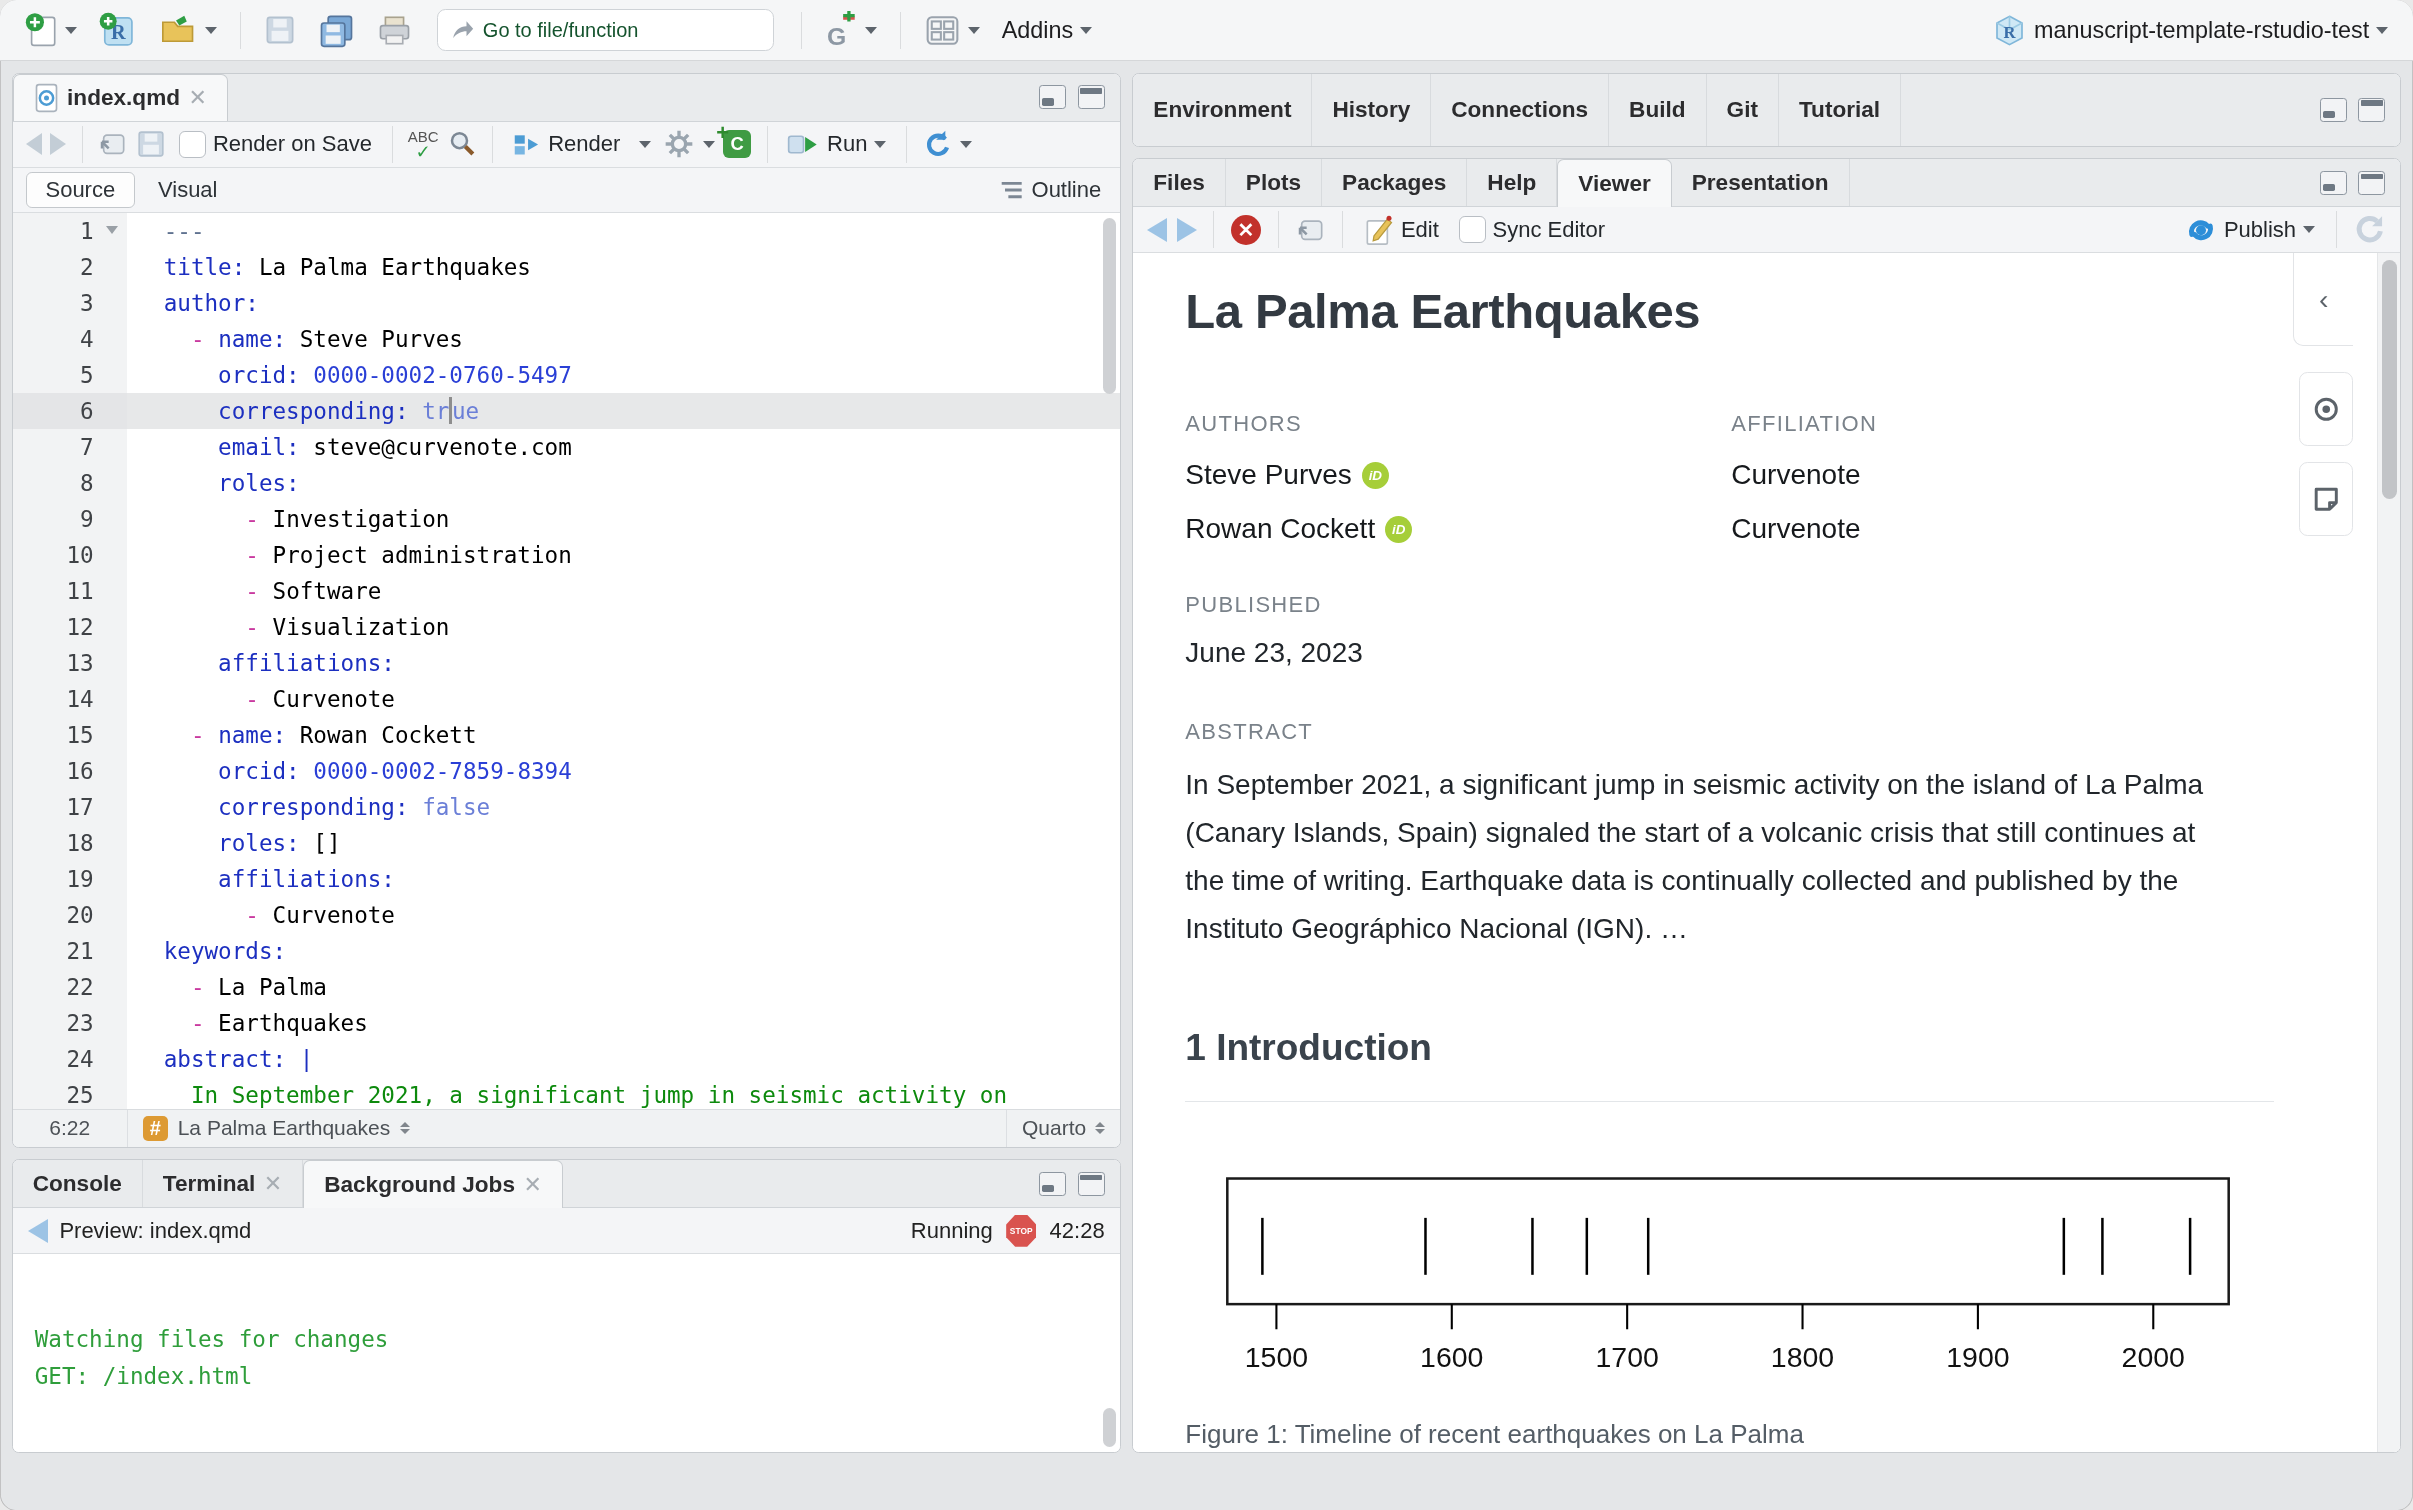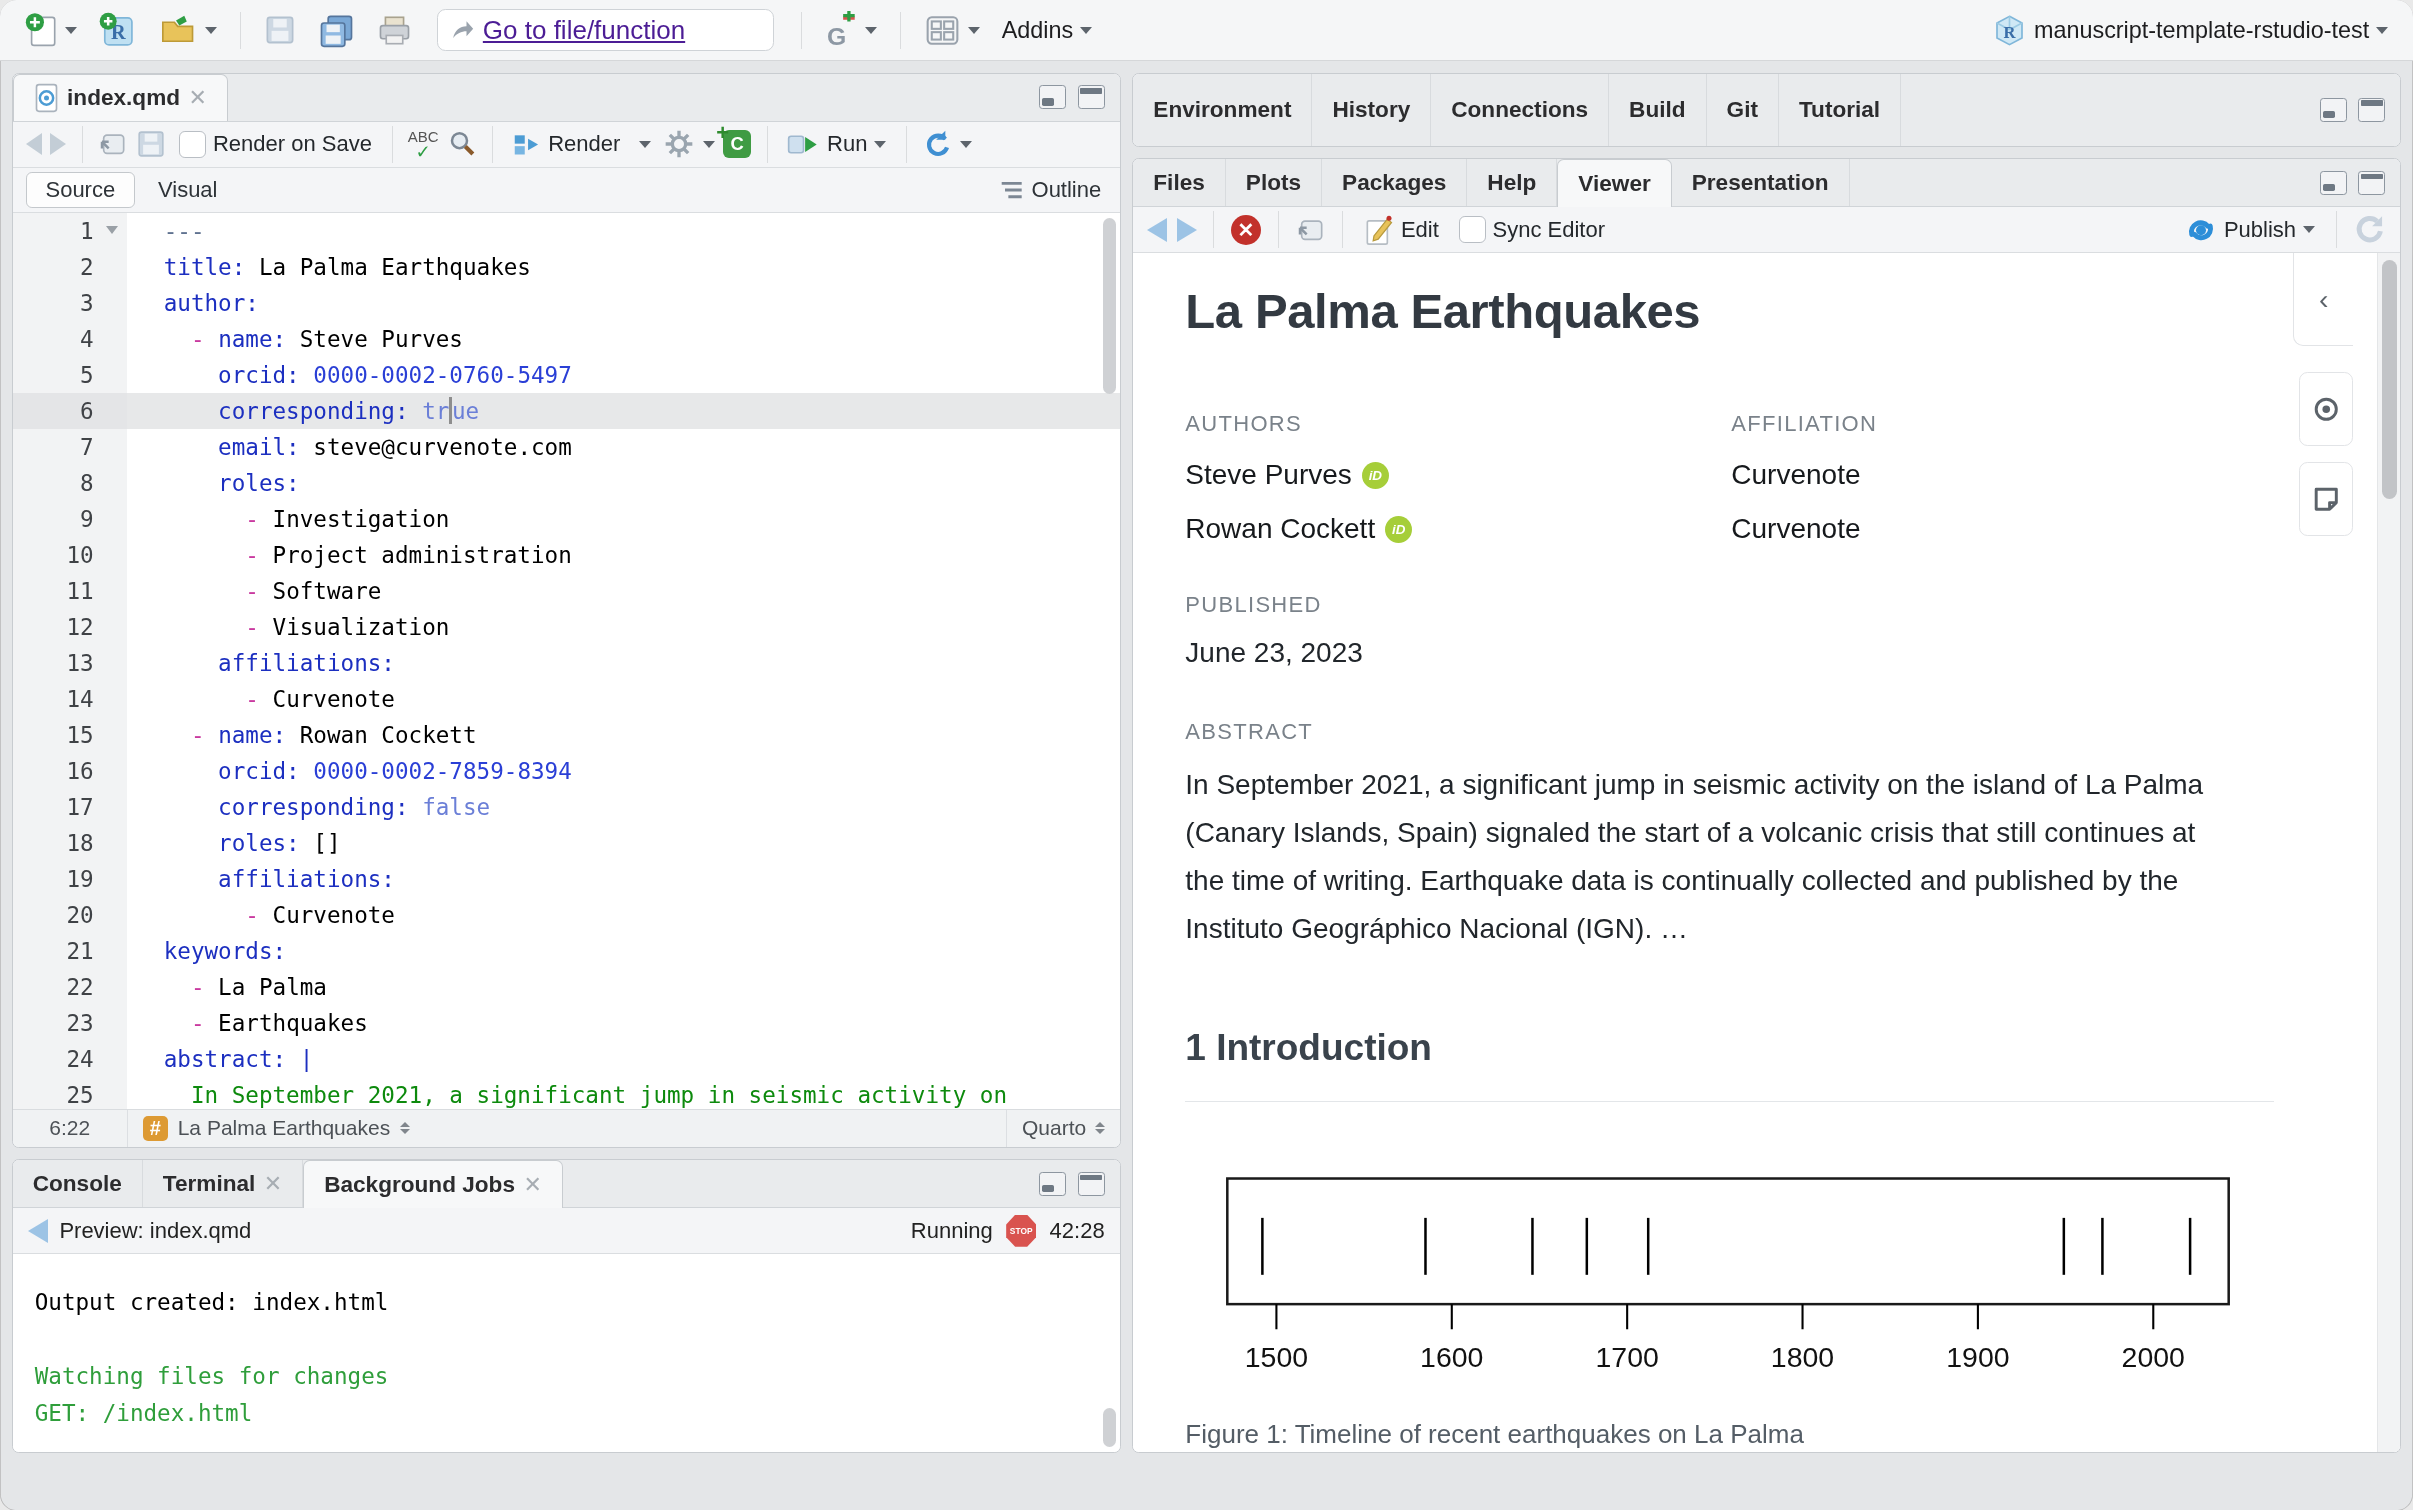--- a/index.html
+++ b/index.html
@@ -14,21 +14,21 @@
   .win-title{font-size:22.6px;font-weight:700;color:#3e3e3e;}
   
   .main-toolbar{height:60px;background:#f5f6f7;border-bottom:0.8px solid #d5d7d9;
     display:flex;align-items:center;padding:0 20px;gap:11.7px;}
   .tb-sep{width:0.8px;height:37px;background:#dadcde;margin:0 6.7px;}
   .caret{width:0;height:0;border-left:6.7px solid transparent;border-right:6.7px solid transparent;
     border-top:7.5px solid #5d646c;display:inline-block;}
   .tb-btn{display:flex;align-items:center;gap:6.7px;padding:5px;border-radius:5px;}
   .goto-box{display:flex;align-items:center;gap:8.4px;width:312px;height:40px;background:#fff;
     border:0.8px solid #cfd3d7;border-radius:8.4px;padding:0 11.7px;margin:0 8.4px;}
-  .goto-box .ph{color:#4c1d95;font-size:26px;text-decoration:underline;}
+  .goto-box .ph{color:#14532d;font-size:20px;}
   .toolbar-right{margin-left:auto;display:flex;align-items:center;gap:10px;}
   .proj-label{font-size:23.4px;color:#1d1d1f;}
   .tb-label{font-size:23.4px;color:#1d1d1f;}
   
   .workspace{display:flex;gap:11.7px;padding:11.7px;height:1404px;box-sizing:border-box;}
   .col-left{width:1161px;display:flex;flex-direction:column;gap:11.7px;}
   .col-right{flex:1;display:flex;flex-direction:column;gap:11.7px;}
   .pane{background:#f4f5f7;border:0.8px solid #c8ccd0;border-radius:6.7px;overflow:hidden;
     display:flex;flex-direction:column;}
   .tabstrip{height:47px;background:#e9ebed;border-bottom:0.8px solid #d0d4d8;display:flex;align-items:stretch;position:relative;}
@@ -467,21 +467,20 @@
           <span class="arr bl"></span>
           <span>Preview: index.qmd</span>
           <span style="margin-left:auto;display:flex;align-items:center;gap:13.4px;">
             <span>Running</span>
             <span class="stop-oct">STOP</span>
             <span>42:28</span>
           </span>
         </div>
         <div class="console-body" id="console-body">
           <div class="con-scroll"></div>
-        <div class="console-line">Output created: index.html</div>
             <div class="console-line">&nbsp;</div>
             <div class="console-line green">Watching files for changes</div>
             <div class="console-line green">GET: /index.html</div>
           </div>
       </div>
     </div>
 
     <div class="col-right">
 
       <div class="pane env-pane">

